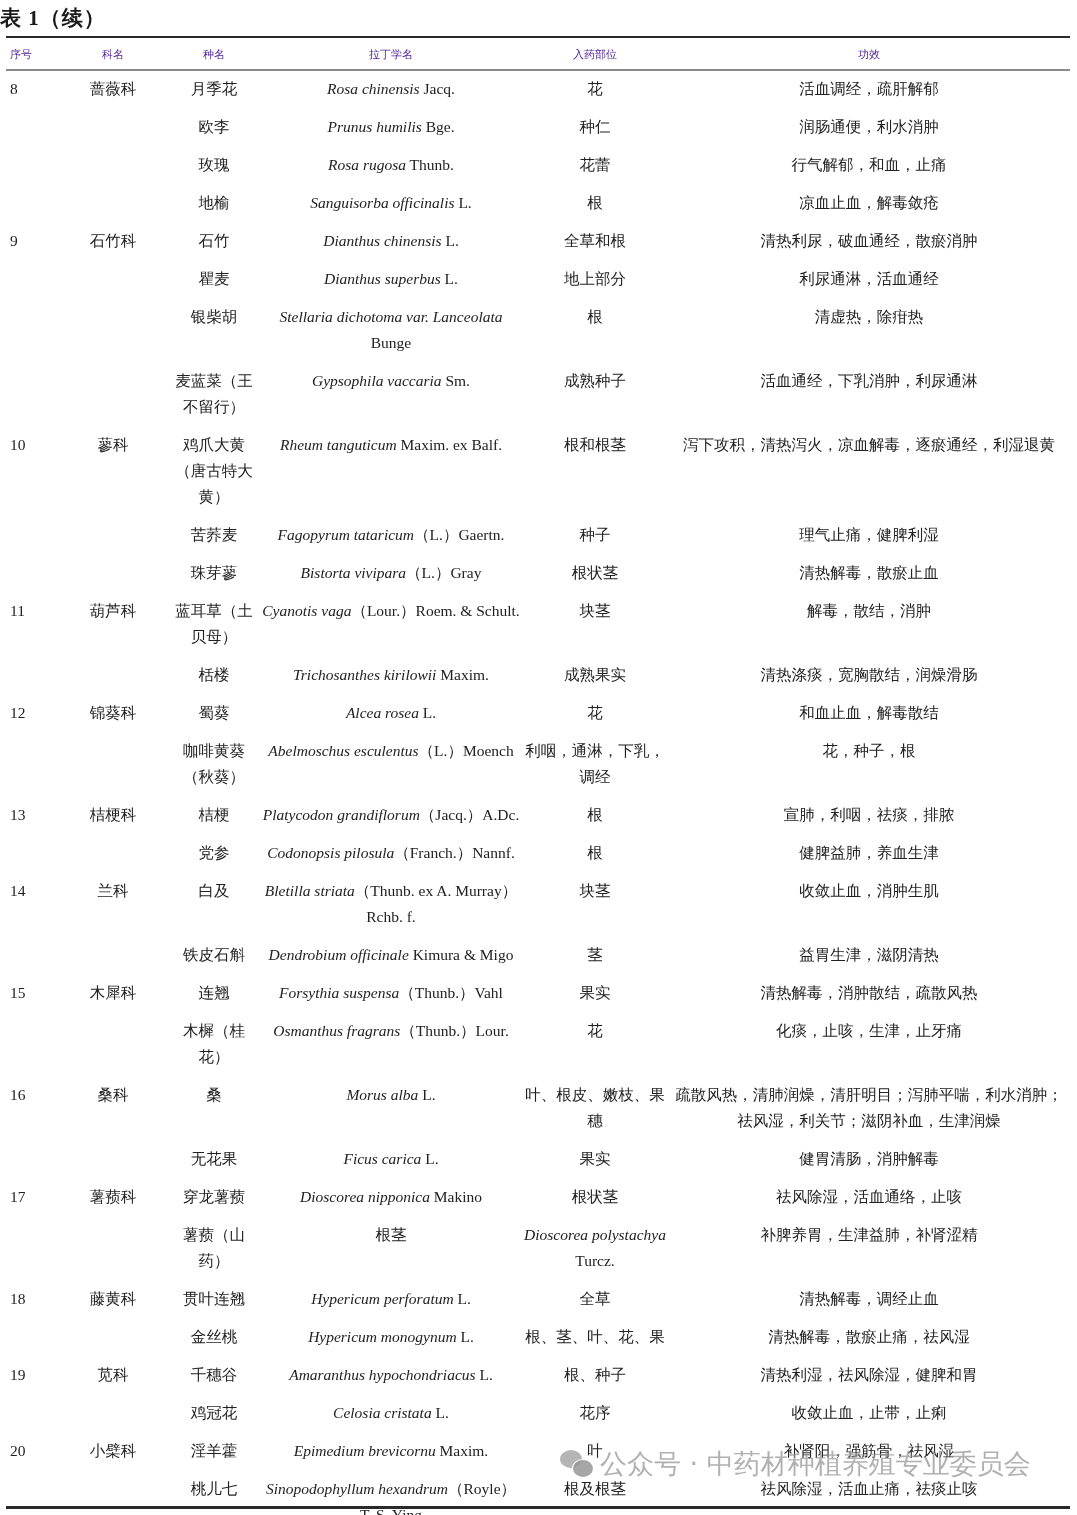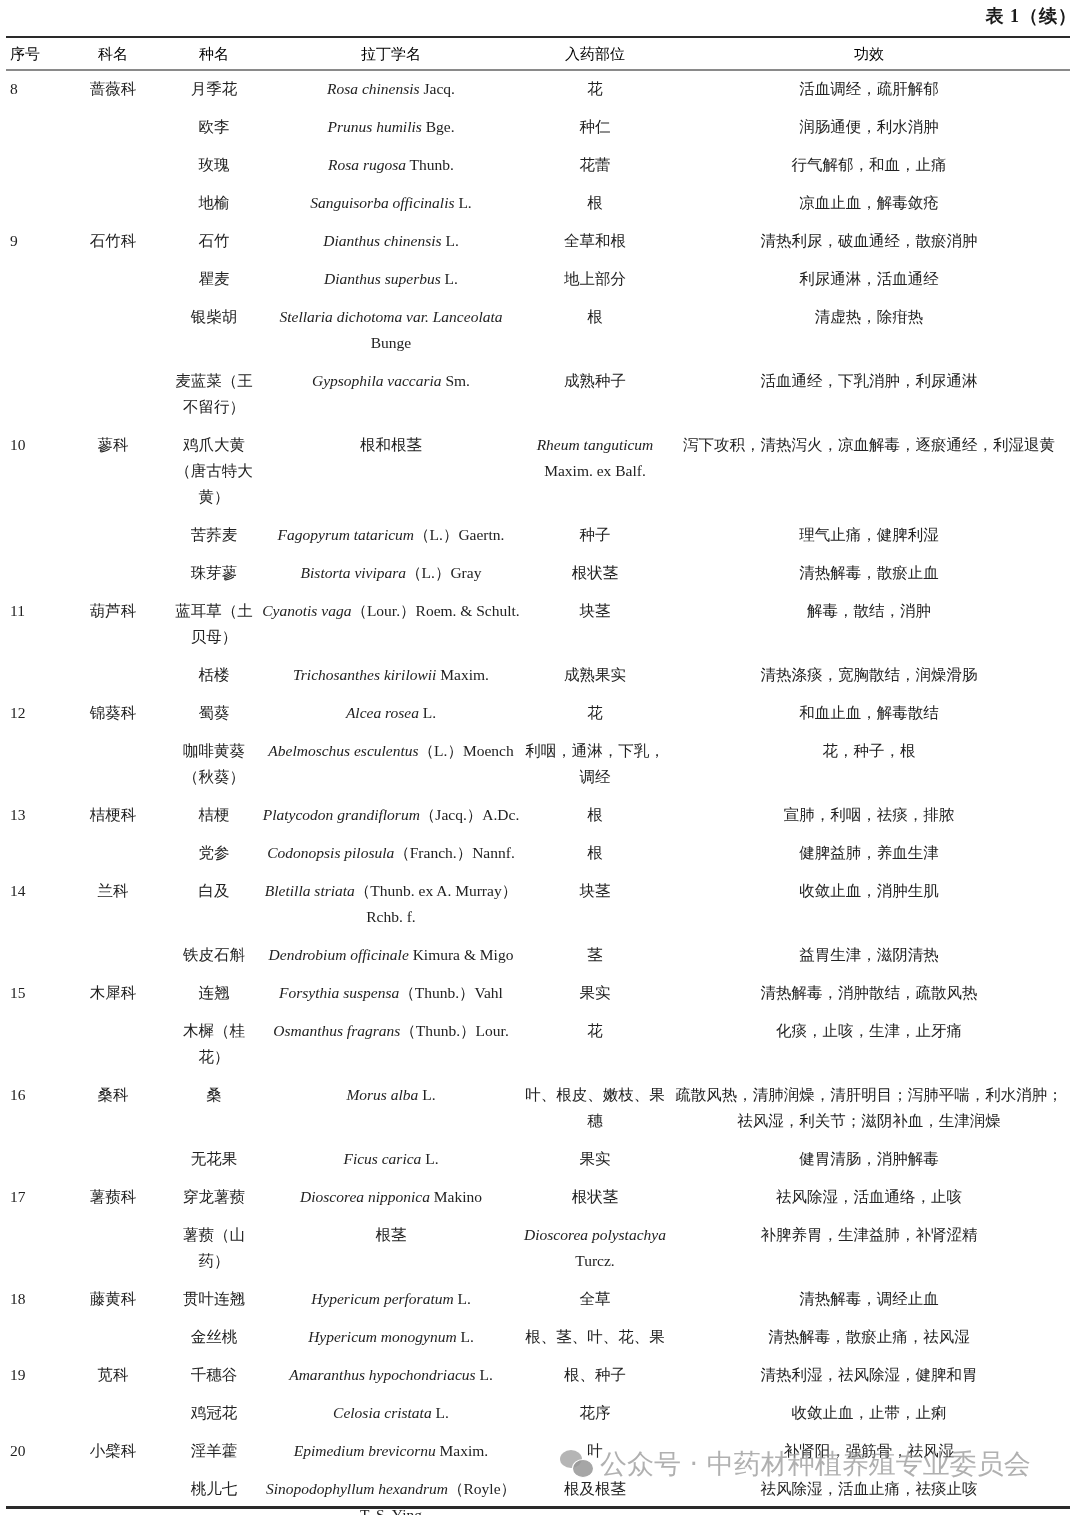--- a/index.html
+++ b/index.html
@@ -2,34 +2,34 @@
 <html><head>
 <meta charset="utf-8">
 <style>
   html, body { margin: 0; padding: 0; background: #ffffff; }
   body {
     width: 1077px; height: 1515px; position: relative; overflow: hidden;
     font-family: "Liberation Serif", "DejaVu Serif", serif;
     color: #222222;
   }
   .caption {
-    position: absolute; top: 4px; left: 0; width: 1077px; text-align: right;
-    font-size: 18px; font-weight: bold; letter-spacing: 1px; color: #1a1a1a;
+    position: absolute; top: 4px; left: 0; width: 1077px; text-align: left;
+    font-size: 21px; font-weight: bold; letter-spacing: 1px; color: #1a1a1a;
   }
   .rule-top { position: absolute; left: 6px; width: 1064px; top: 36px; height: 2px; background: #2a2a2a; }
   .rule-head { position: absolute; left: 6px; width: 1064px; top: 69px; height: 2px; background: #8a8a8a; }
   .rule-bottom { position: absolute; left: 6px; width: 1064px; top: 1506px; height: 3px; background: #2a2a2a; }
 
   .grid {
     position: absolute; left: 6px; width: 1064px;
     display: grid;
     grid-template-columns: 52px 110px 92px 262px 146px 402px;
   }
   .head { top: 40px; height: 28px; align-items: center; }
-  .head > div { font-size: 15px; text-align: center; color: #000000; }
+  .head > div { font-size: 11px; text-align: center; color: #4c1d95; }
   .head > div:first-child { text-align: left; padding-left: 4px; }
 
   .body { top: 76px; }
   .cell {
     font-size: 15.5px; line-height: 26px; text-align: center; color: #222;
     padding-bottom: 12px;
   }
   .cell.no { text-align: left; padding-left: 4px; }
   .cell.latin i { font-style: italic; margin-top: 30px; }
 
@@ -104,22 +104,22 @@
     <div class="cell eff">清虚热，除疳热</div>
     <div class="cell no"></div>
     <div class="cell fam"></div>
     <div class="cell sp">麦蓝菜（王不留行）</div>
     <div class="cell latin"><i>Gypsophila vaccaria</i><span> Sm.</span></div>
     <div class="cell part">成熟种子</div>
     <div class="cell eff">活血通经，下乳消肿，利尿通淋</div>
     <div class="cell no">10</div>
     <div class="cell fam">蓼科</div>
     <div class="cell sp">鸡爪大黄（唐古特大黄）</div>
+    <div class="cell latin"><i>Rheum tanguticum</i><span> Maxim. ex Balf.</span></div>
     <div class="cell part">根和根茎</div>
-    <div class="cell latin"><i>Rheum tanguticum</i><span> Maxim. ex Balf.</span></div>
     <div class="cell eff">泻下攻积，清热泻火，凉血解毒，逐瘀通经，利湿退黄</div>
     <div class="cell no"></div>
     <div class="cell fam"></div>
     <div class="cell sp">苦荞麦</div>
     <div class="cell latin"><i>Fagopyrum tataricum</i><span>（L.）Gaertn.</span></div>
     <div class="cell part">种子</div>
     <div class="cell eff">理气止痛，健脾利湿</div>
     <div class="cell no"></div>
     <div class="cell fam"></div>
     <div class="cell sp">珠芽蓼</div>

